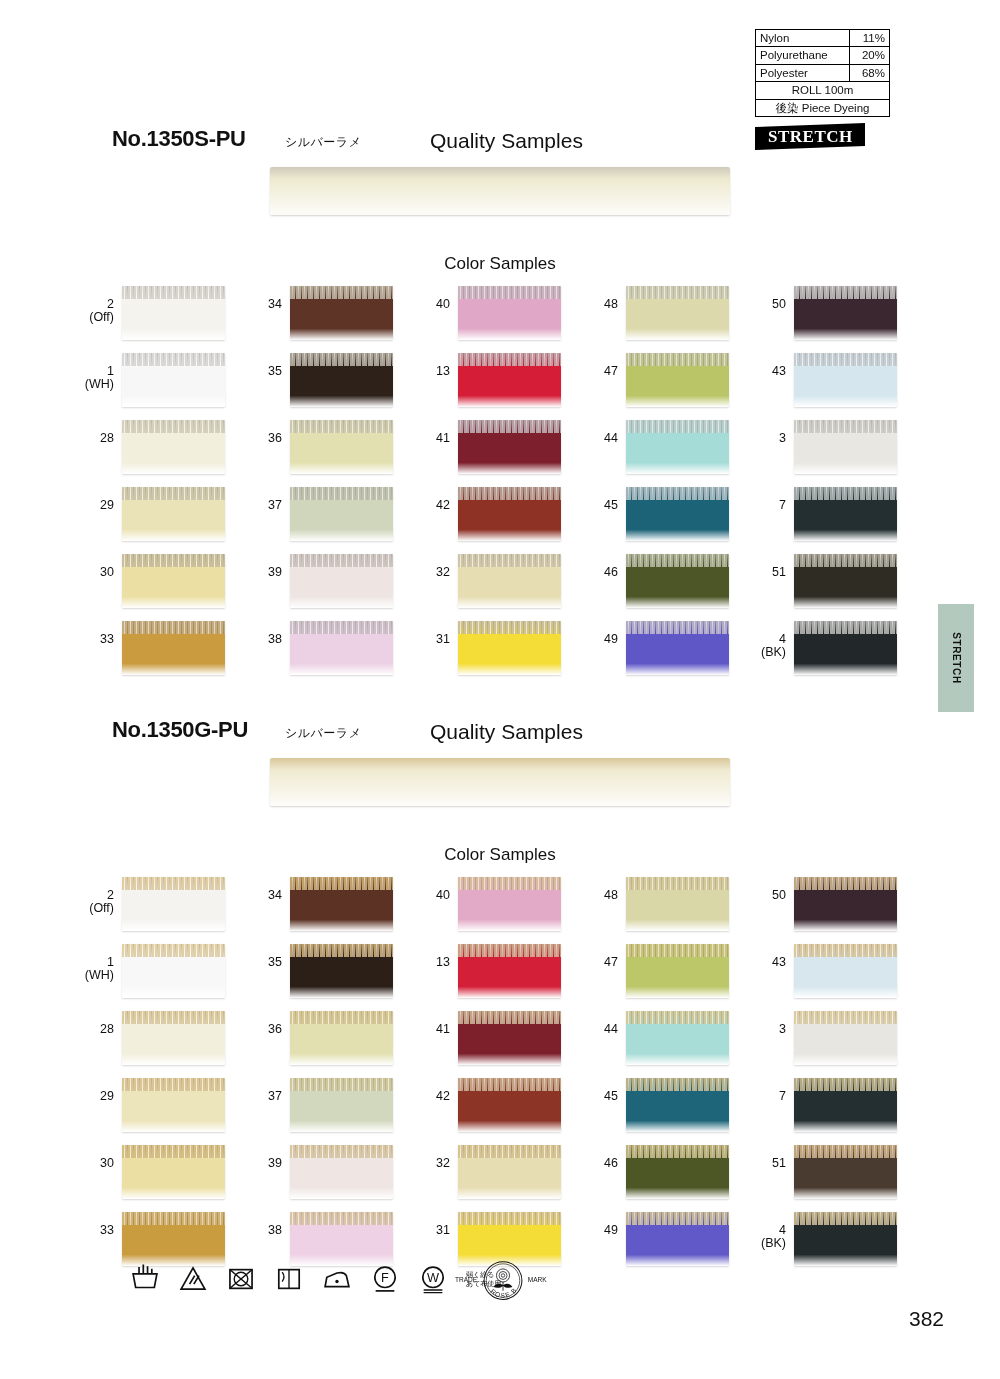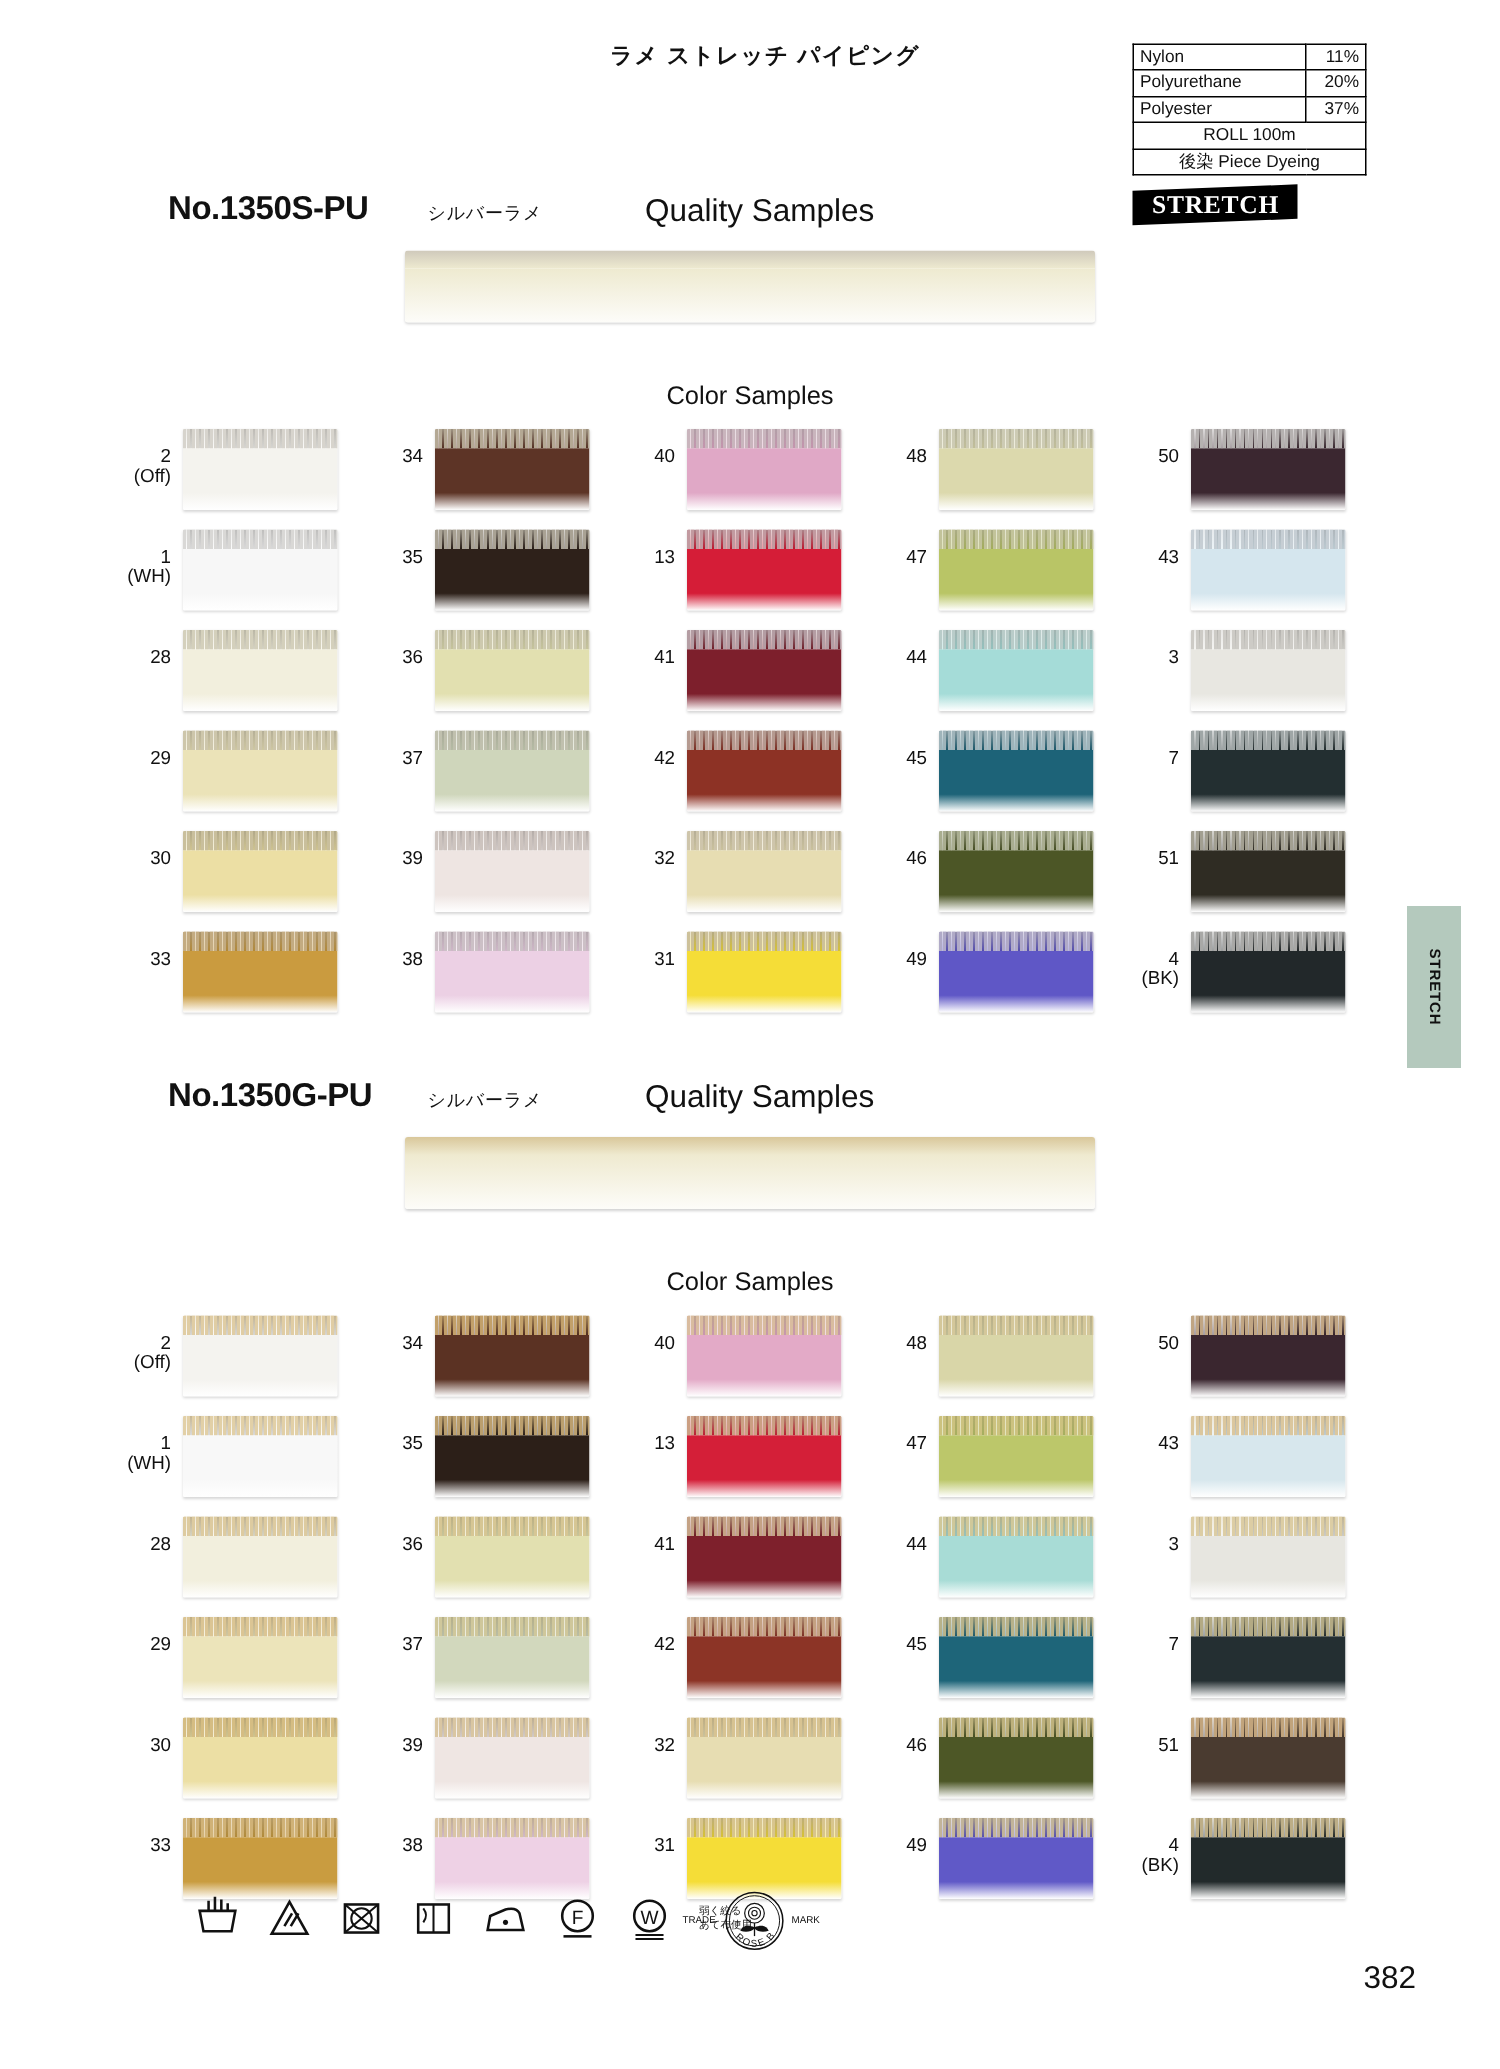--- a/index.html
+++ b/index.html
@@ -37,21 +37,21 @@
 
   
   .spec-block {
     position: absolute;
     top: 29px; left: 755px;
     width: 132px;
   }
   .spec-table {
     border: 1.2px solid #000;
     border-collapse: collapse;
-    width: 156px;
+    width: 135px;
     font-size: 11.5px;
   }
   .spec-table td {
     border: 1px solid #000;
     padding: 1px 4px;
     line-height: 1.25;
   }
   .spec-table td.pct { text-align: right; width: 40px; }
   .spec-table td.full { text-align: center; }
   .stretch-badge {
@@ -164,37 +164,36 @@
   }
   .page-number {
     position: absolute; right: 56px; bottom: 48px;
     font-size: 21px; color: #111;
   }
 </style>
 </head>
 <body>
 
 <div class="page-header">
-  <p class="sub-title">ラメ ストレッチ パイピング</p>
 </div>
 
 <div class="spec-block">
   <table class="spec-table">
     <tbody>
       <tr>
         <td>Nylon</td>
         <td class="pct">11%</td>
       </tr>
       <tr>
         <td>Polyurethane</td>
         <td class="pct">20%</td>
       </tr>
       <tr>
         <td>Polyester</td>
-        <td class="pct">37%</td>
+        <td class="pct">68%</td>
       </tr>
       <tr>
         <td class="full" colspan="2">ROLL 100m</td>
       </tr>
       <tr>
         <td class="full" colspan="2">後染  Piece Dyeing</td>
       </tr>
     </tbody>
   </table>
   <div class="stretch-badge">

